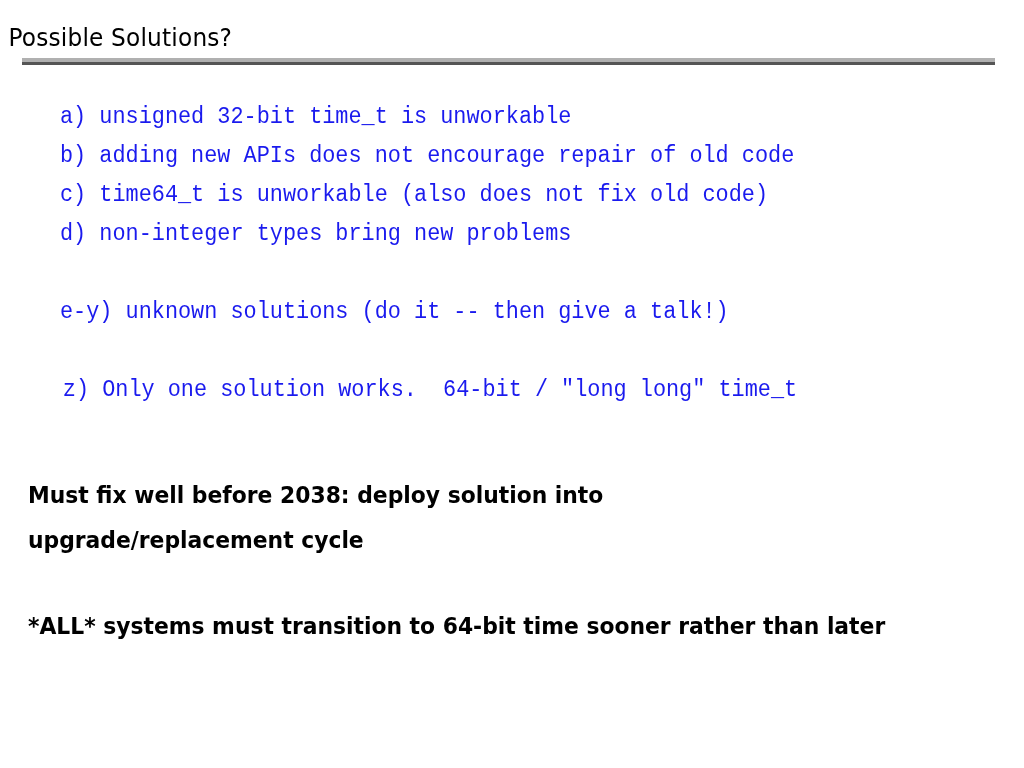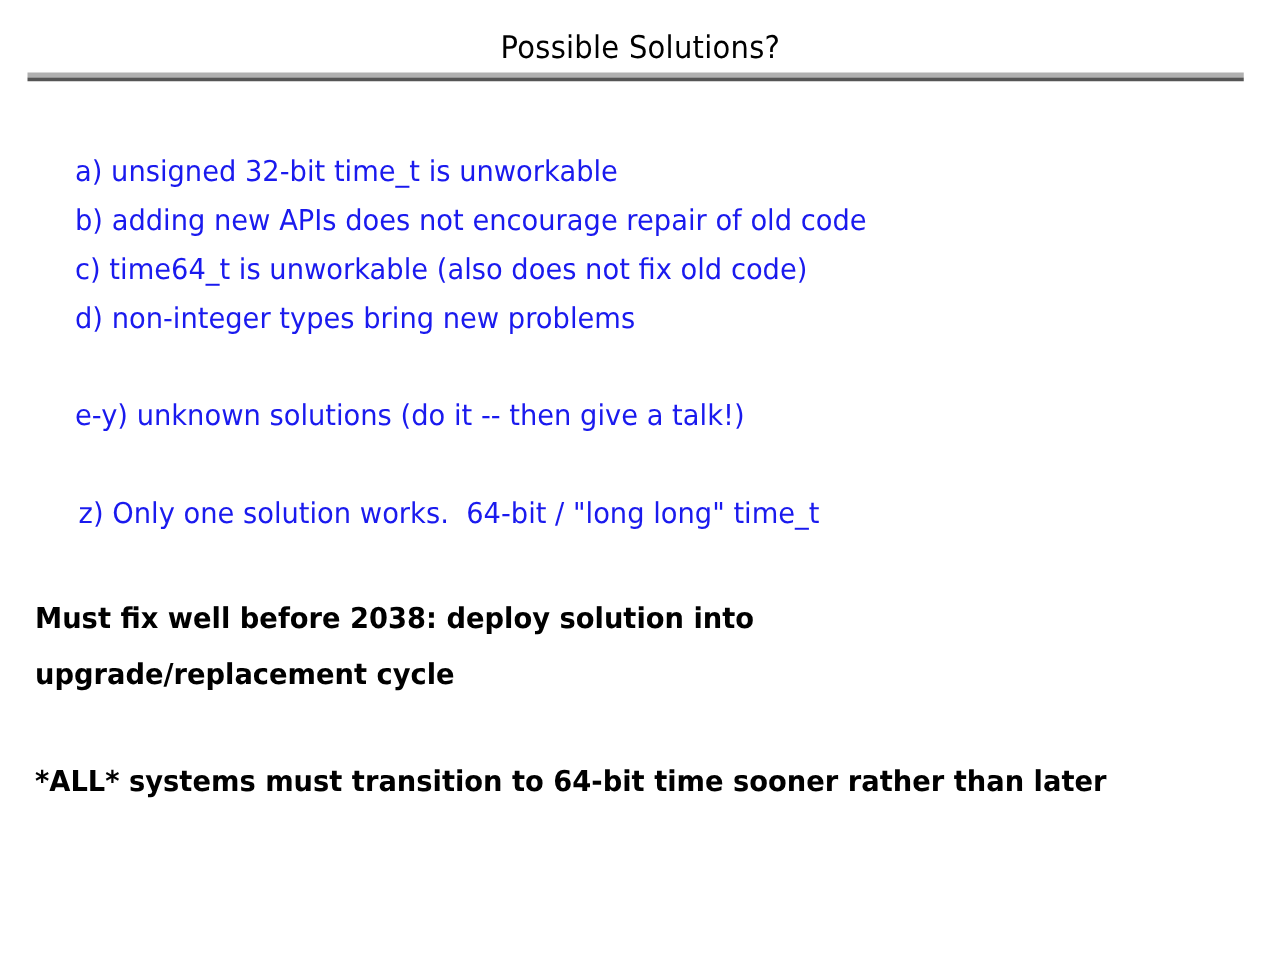--- a/index.html
+++ b/index.html
@@ -22,21 +22,20 @@
     inset: 0;
     background: #ffffff;
   }
 
   
   .title-area {
     position: absolute;
     left: 0;
     top: 24px;
     width: 1024px;
-    text-align: center;
   }
   .slide-title {
     display: inline-block;
     font-family: "DejaVu Sans", "Liberation Sans", sans-serif;
     font-size: 25px;
     line-height: 28px;
     color: #000000;
     letter-spacing: 0.2px;
     transform: scaleX(0.93);
     transform-origin: center center;
@@ -65,22 +64,23 @@
     top: 4px;
     width: 100%;
     height: 3px;
     background: #555555;
   }
 
   
   .blue-block {
     position: absolute;
     left: 60px;
-    top: 119px;
+    top: 98px;
     width: 930px;
+    font-family: Liberation Mono, monospace;
   }
   .blue-line {
     font-size: 23px;
     line-height: 39px;
     color: #1a1aee;
     white-space: pre;
     transform: scaleX(0.95);
     transform-origin: left center;
   }
   .blue-line.spaced-before {

